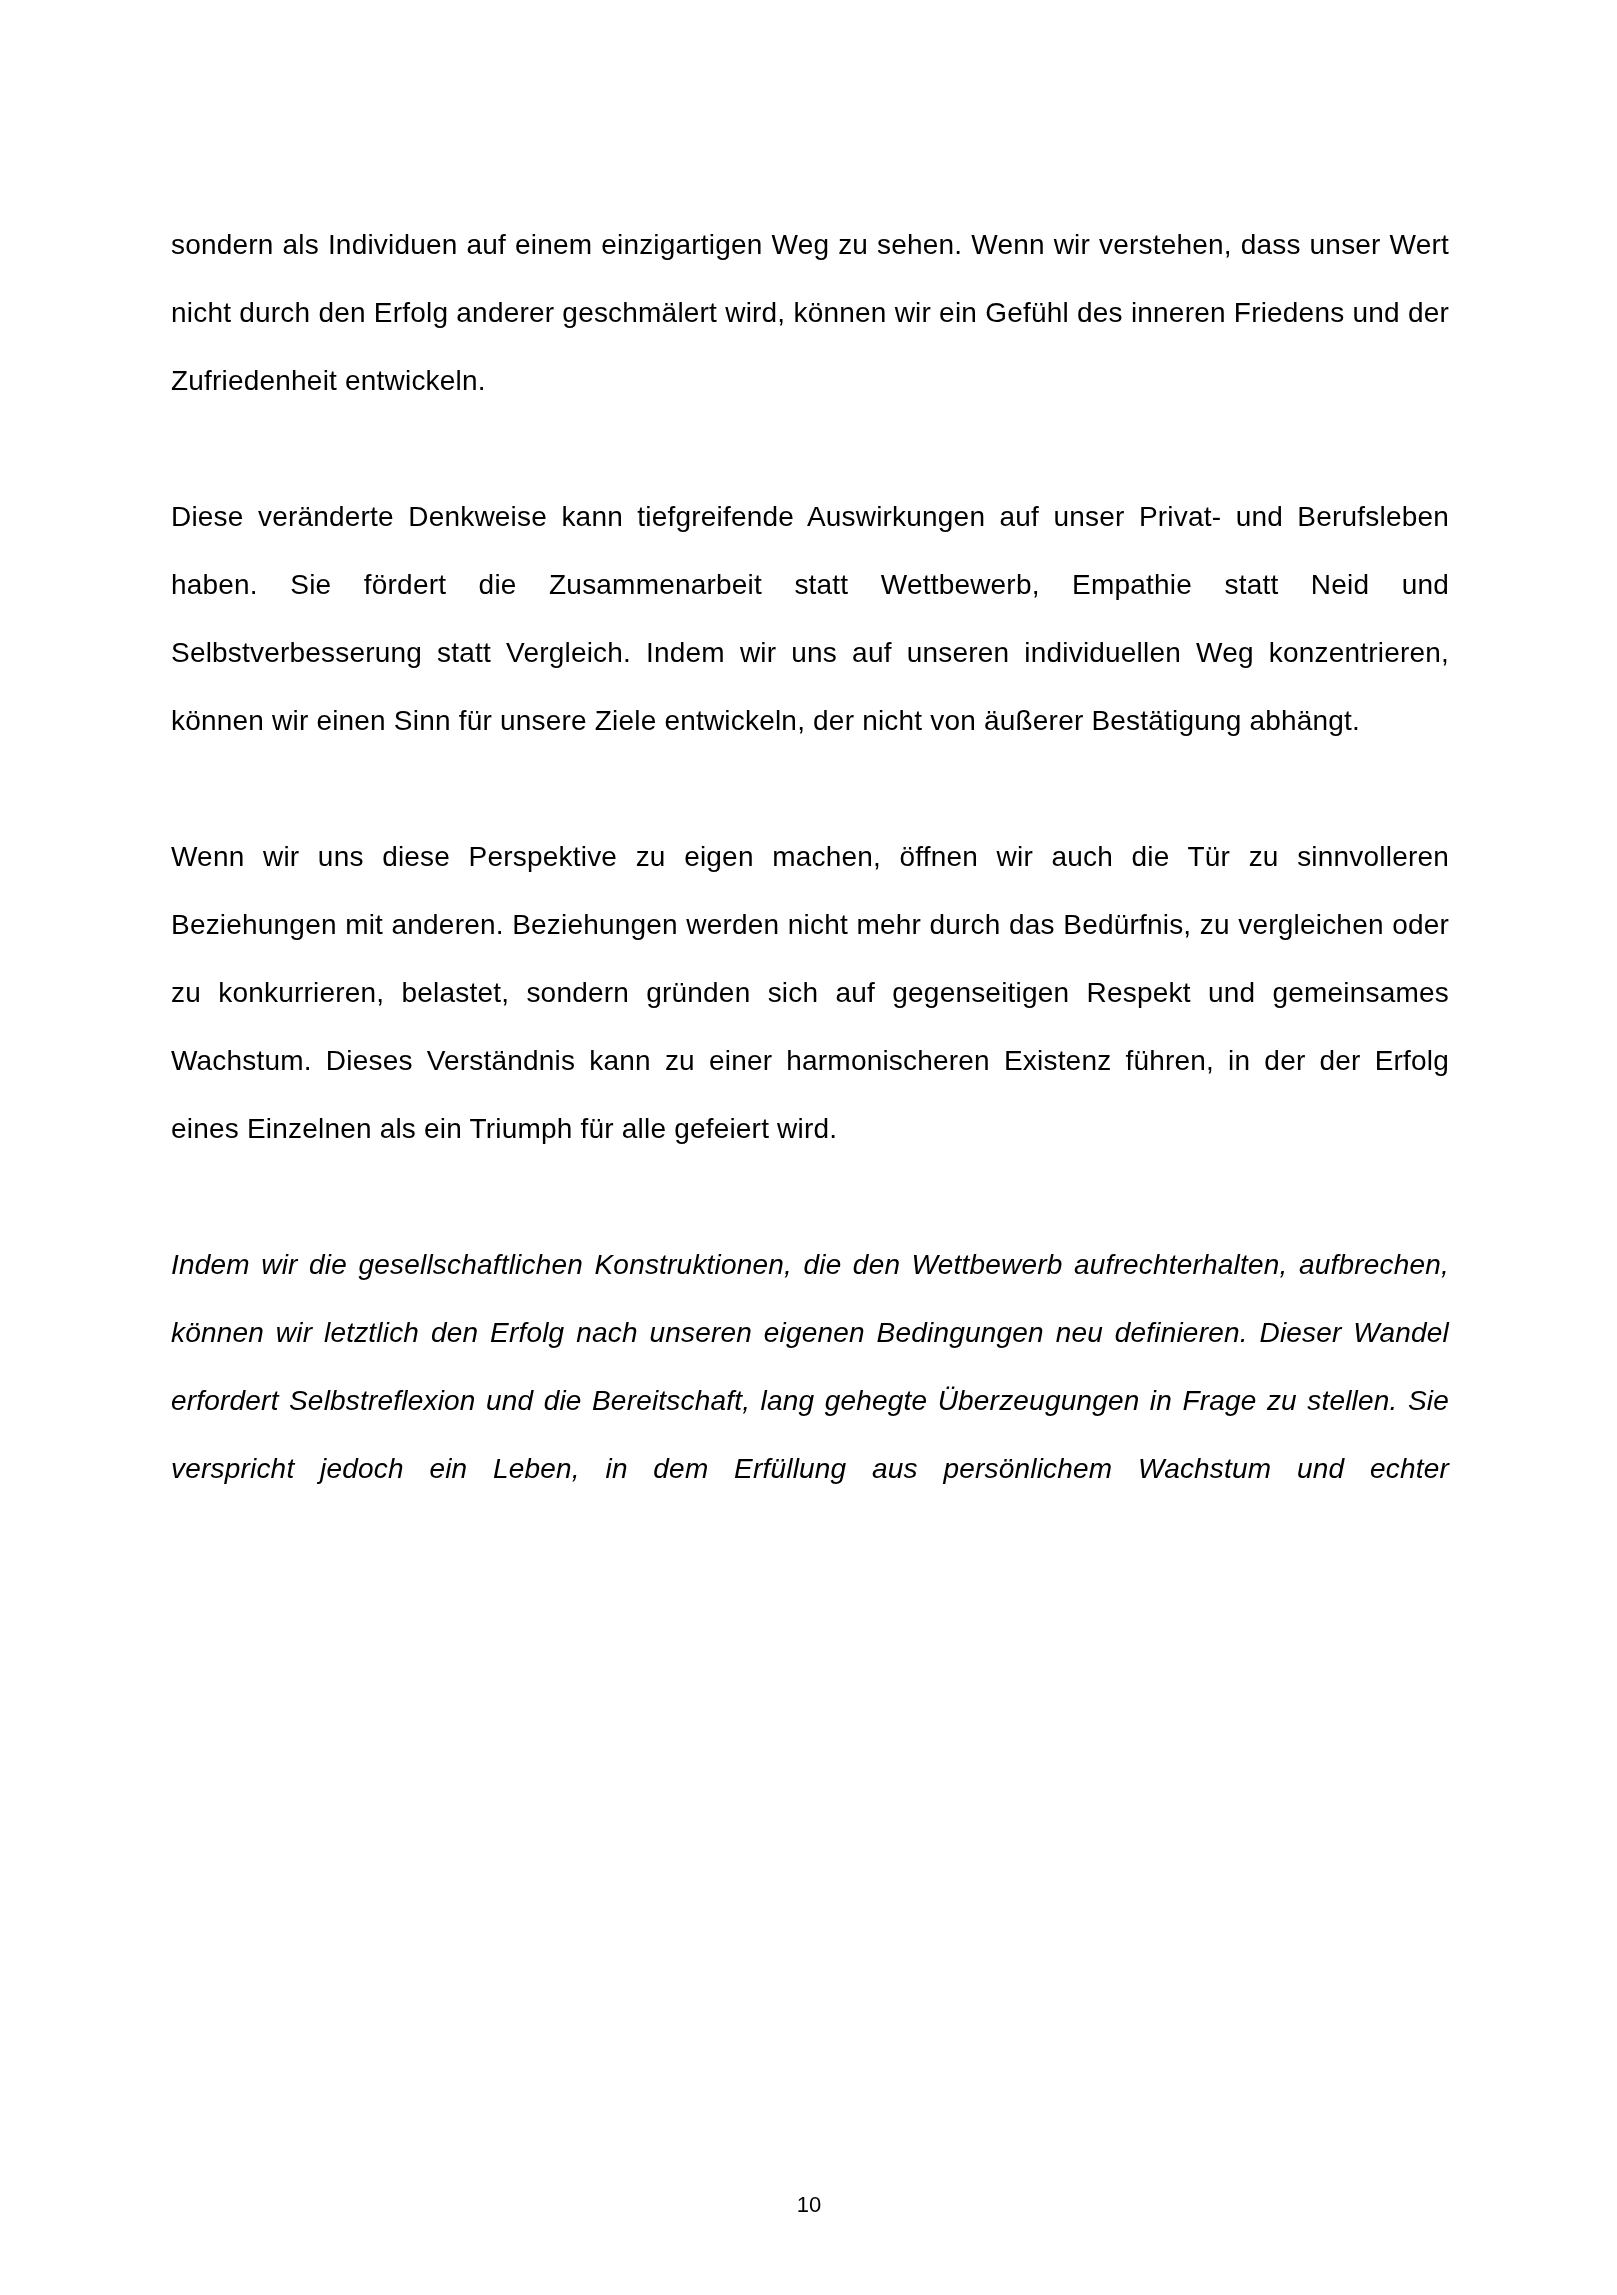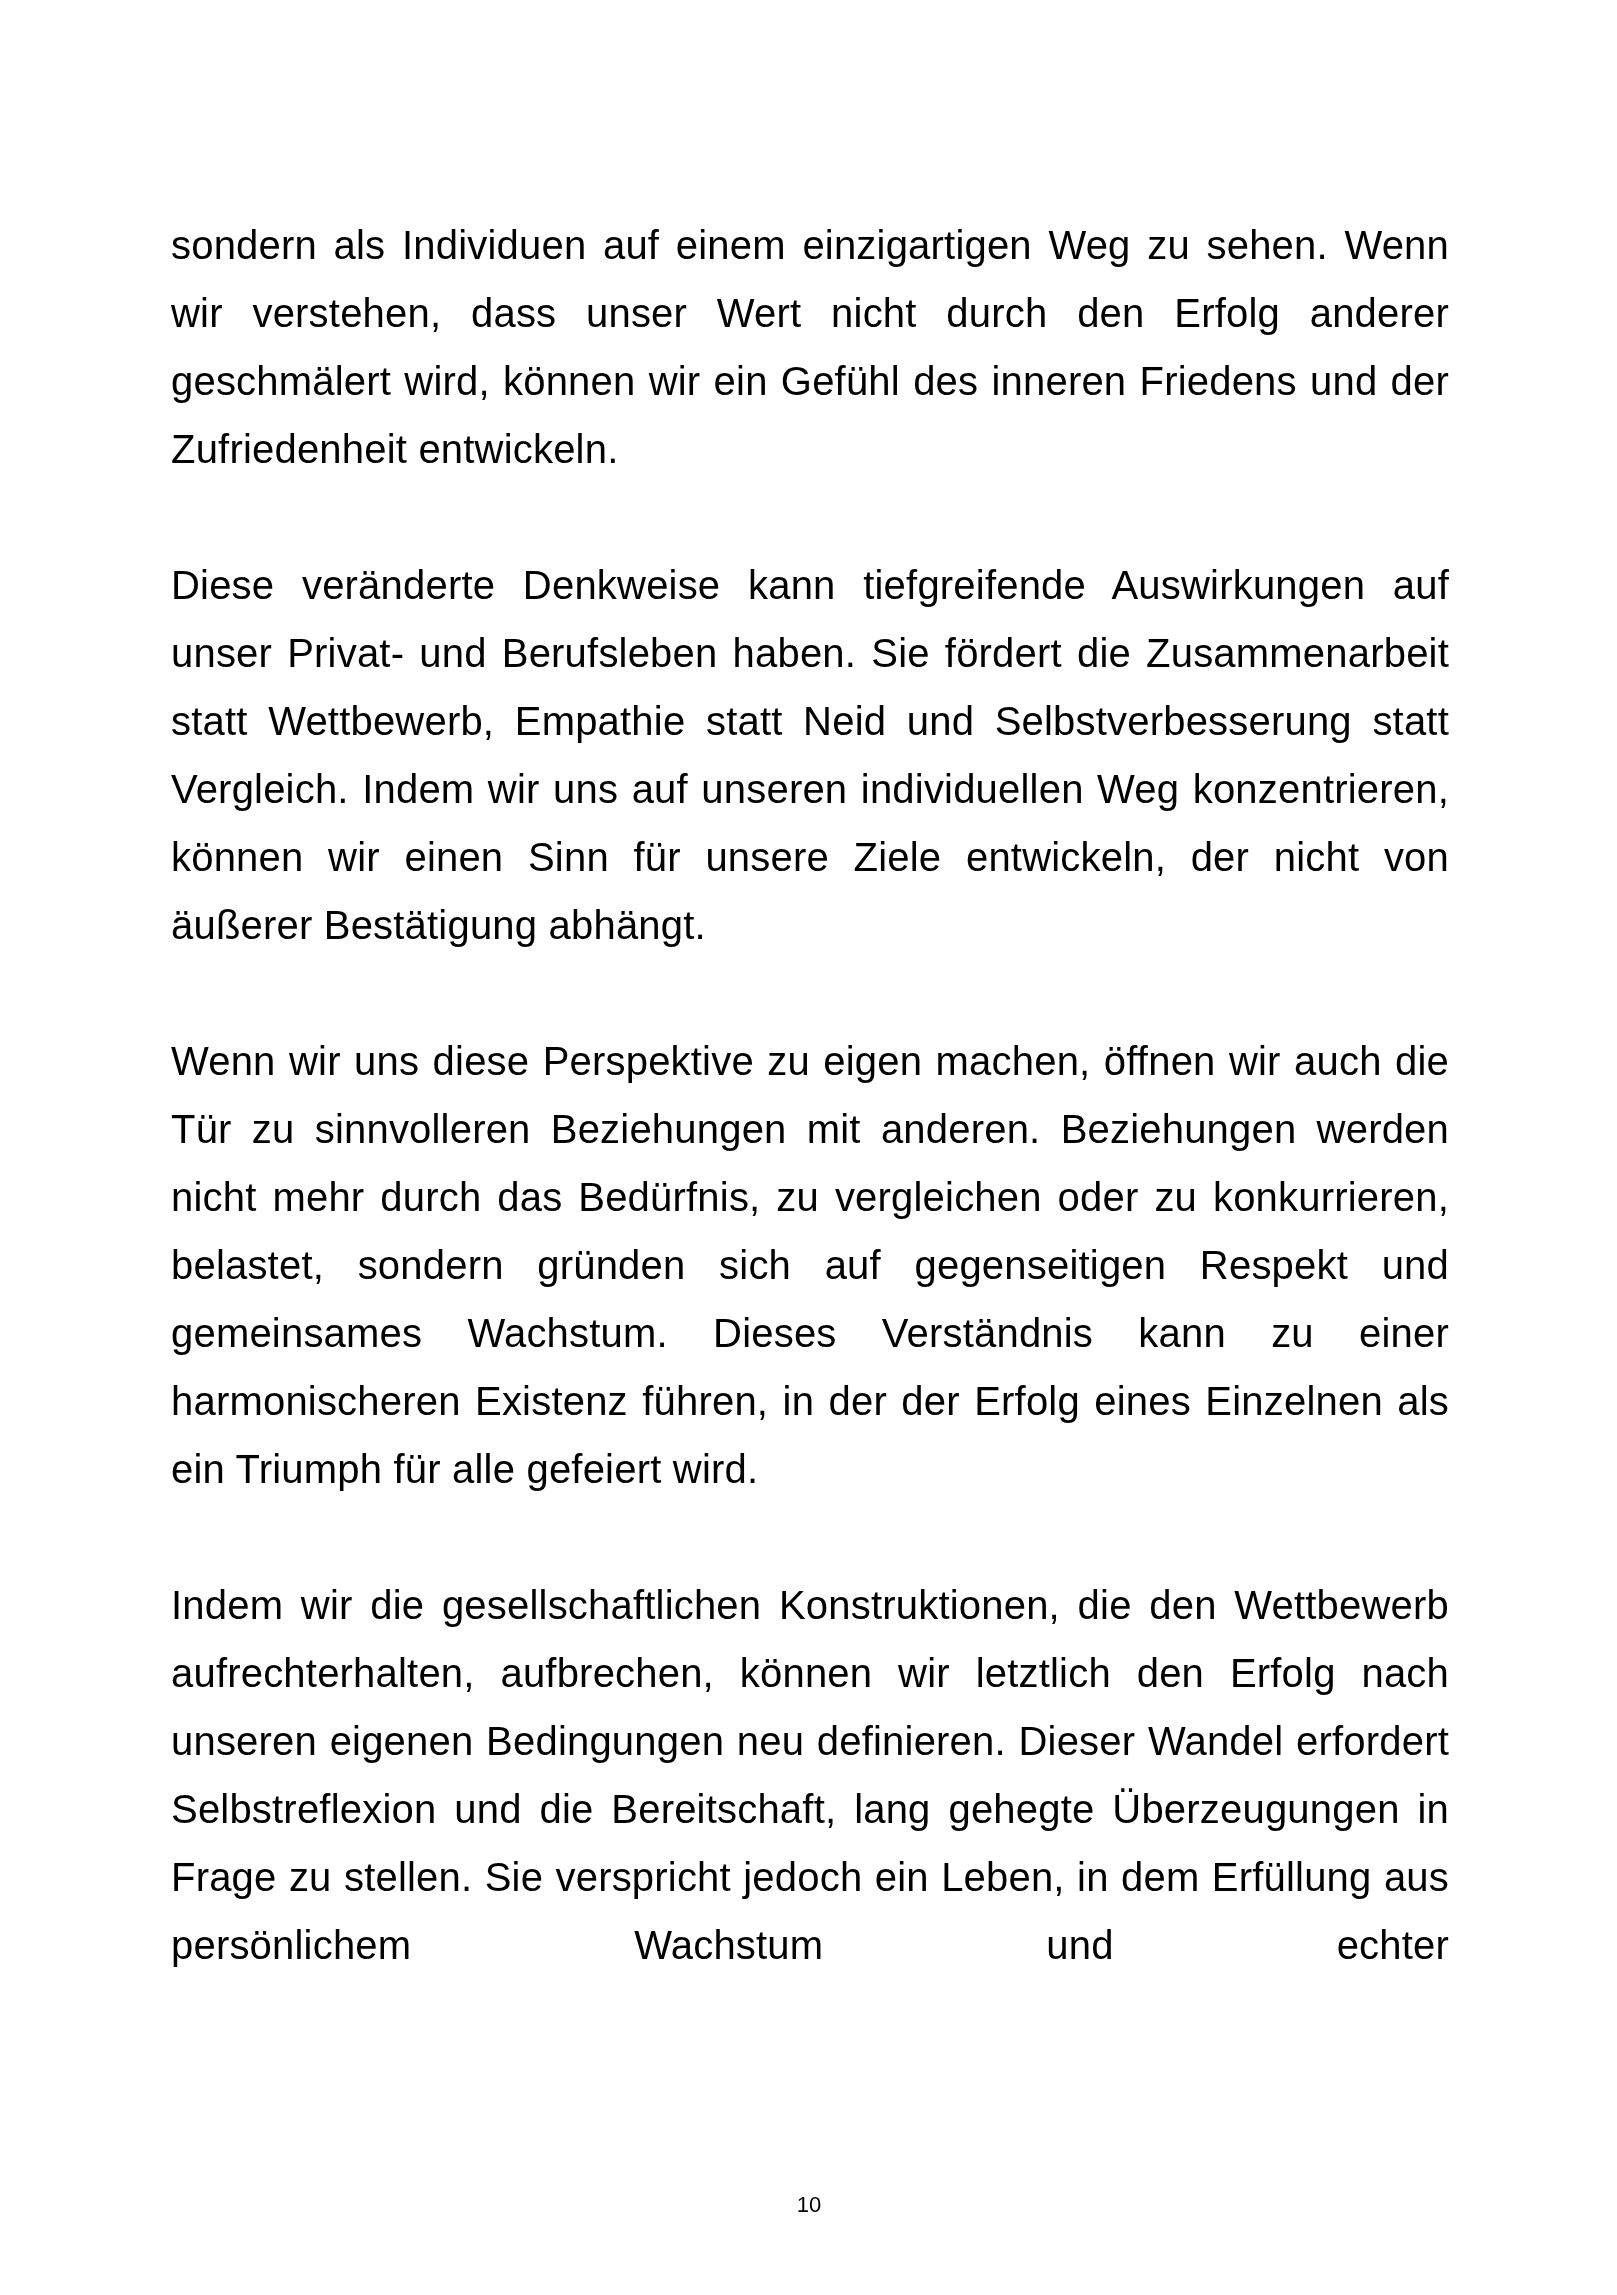--- a/index.html
+++ b/index.html
@@ -12,29 +12,30 @@
     width: 1618px;
     height: 2295px;
     box-sizing: border-box;
     background: #ffffff;
     color: #000000;
     font-family: "Liberation Sans", sans-serif;
     padding: 211px 169px 0 171px;
   }
   .body-text p {
     margin: 0 0 68px 0;
-    font-size: 40px;
+    font-size: 28px;
     line-height: 68px;
     text-align: justify;
     letter-spacing: 0.2px;
     color: #000000;
   }
   
   .body-text p.continued {
     text-align-last: justify;
+    font-style: italic;
   }
   .page-number {
     position: absolute;
     bottom: 72px;
     left: 0;
     width: 100%;
     text-align: center;
     font-size: 22px;
     line-height: 37px;
     color: #000000;

